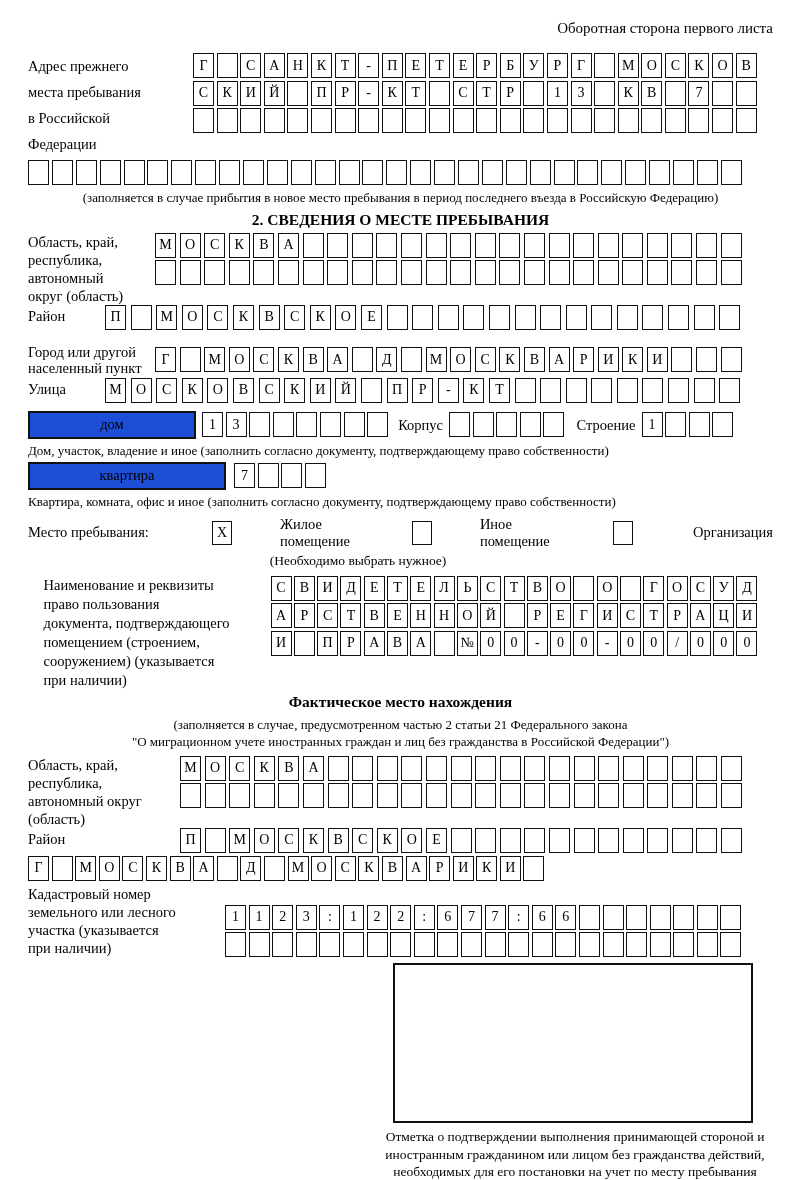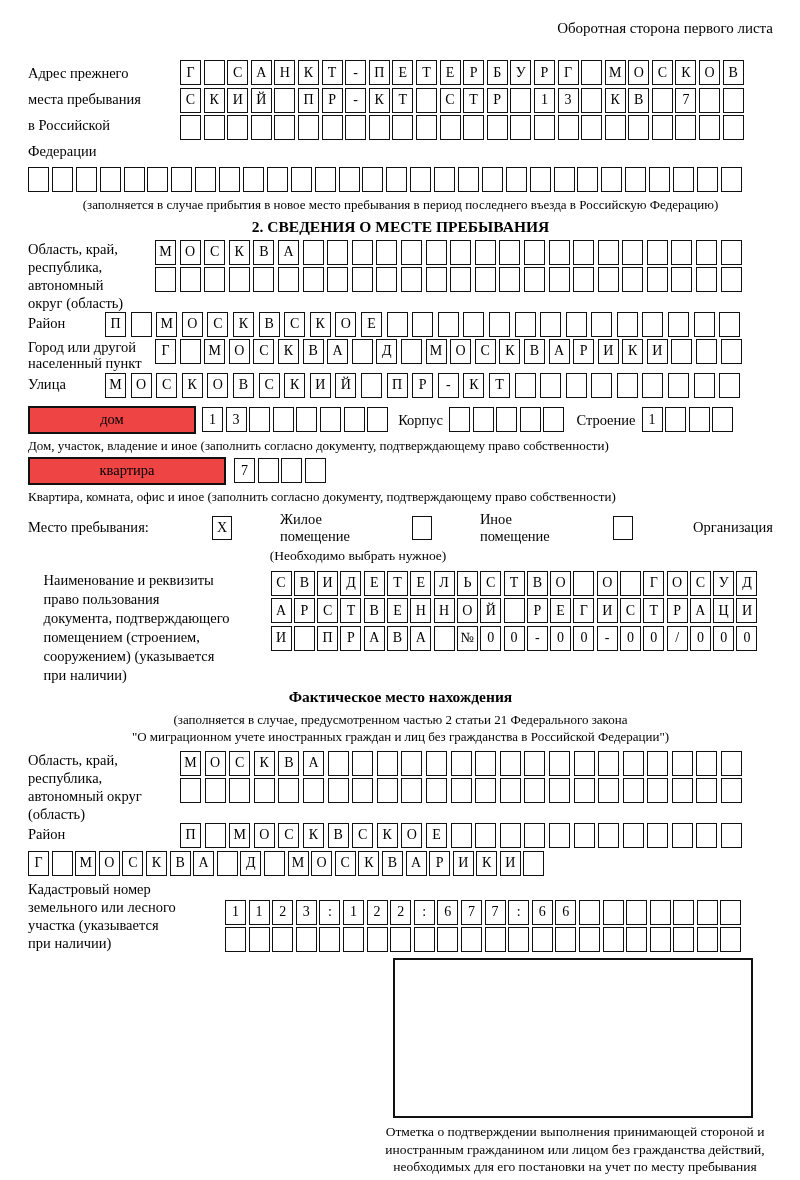--- a/index.html
+++ b/index.html
@@ -22,38 +22,38 @@
   .lbl-cad{width:197px;}
   .rows{display:flex;flex-direction:column;gap:2.5px;flex:none;}
   .boxrow{display:flex;gap:var(--g,2.6px);flex:none;}
   .cell{box-sizing:border-box;flex:none;width:21px;height:25px;border:1.7px solid #111;
         display:flex;align-items:center;justify-content:center;
         font-size:14px;line-height:1;background:#fff;}
   .cap{font-size:13px;line-height:17px;}
   .cap-center{text-align:center;}
   .sec-title{font-size:15.5px;font-weight:bold;text-align:center;line-height:20px;}
   .namebox{box-sizing:border-box;border:2px solid #111;height:28px;display:flex;
-           align-items:center;justify-content:center;font-size:14.5px;flex:none;background:#ef4444;}
+           align-items:center;justify-content:center;font-size:14.5px;flex:none;background:#1d4ed8;}
   .inline-lbl{font-size:14.5px;line-height:28px;flex:none;}
   .hrow{display:flex;align-items:center;}
   .cb{box-sizing:border-box;width:20px;height:24px;border:1.7px solid #111;flex:none;
       display:flex;align-items:center;justify-content:center;font-size:14px;background:#fff;}
   .stay{display:flex;align-items:center;font-size:14.5px;}
   .stamp-box{box-sizing:border-box;border:2px solid #111;width:360px;height:160px;
              margin-left:365px;background:#fff;}
   .stamp-cap{width:410px;margin-left:342px;text-align:center;font-size:13.5px;line-height:17.5px;}
 </style>
 </head>
 <body>
 
 <div class="page">
 
   <div class="back-note">Оборотная сторона первого листа</div>
 
-  <div class="field" style="margin-top:24px;">
+  <div class="field" style="margin-top:17px;gap:13px;">
     <div class="label lbl-prev">
         <div>Адрес прежнего</div>
         <div>места пребывания</div>
         <div>в Российской</div>
         <div>Федерации</div>
       </div>
     <div class="rows">
       <div class="boxrow" style="--g:2.6px">
           <span class="cell">Г</span>
           <span class="cell"></span>
@@ -257,21 +257,21 @@
         <span class="cell"></span>
         <span class="cell"></span>
         <span class="cell"></span>
         <span class="cell"></span>
         <span class="cell"></span>
         <span class="cell"></span>
         <span class="cell"></span>
       </div>
   </div>
 
-  <div class="field" style="margin-top:2px;">
+  <div class="field" style="margin-top:14px;align-items:center;">
     <div class="label lbl-city">
         <div>Город или другой</div>
         <div>населенный пункт</div>
       </div>
     <div class="boxrow" style="--g:3.6px">
         <span class="cell">Г</span>
         <span class="cell"></span>
         <span class="cell">М</span>
         <span class="cell">О</span>
         <span class="cell">С</span>

